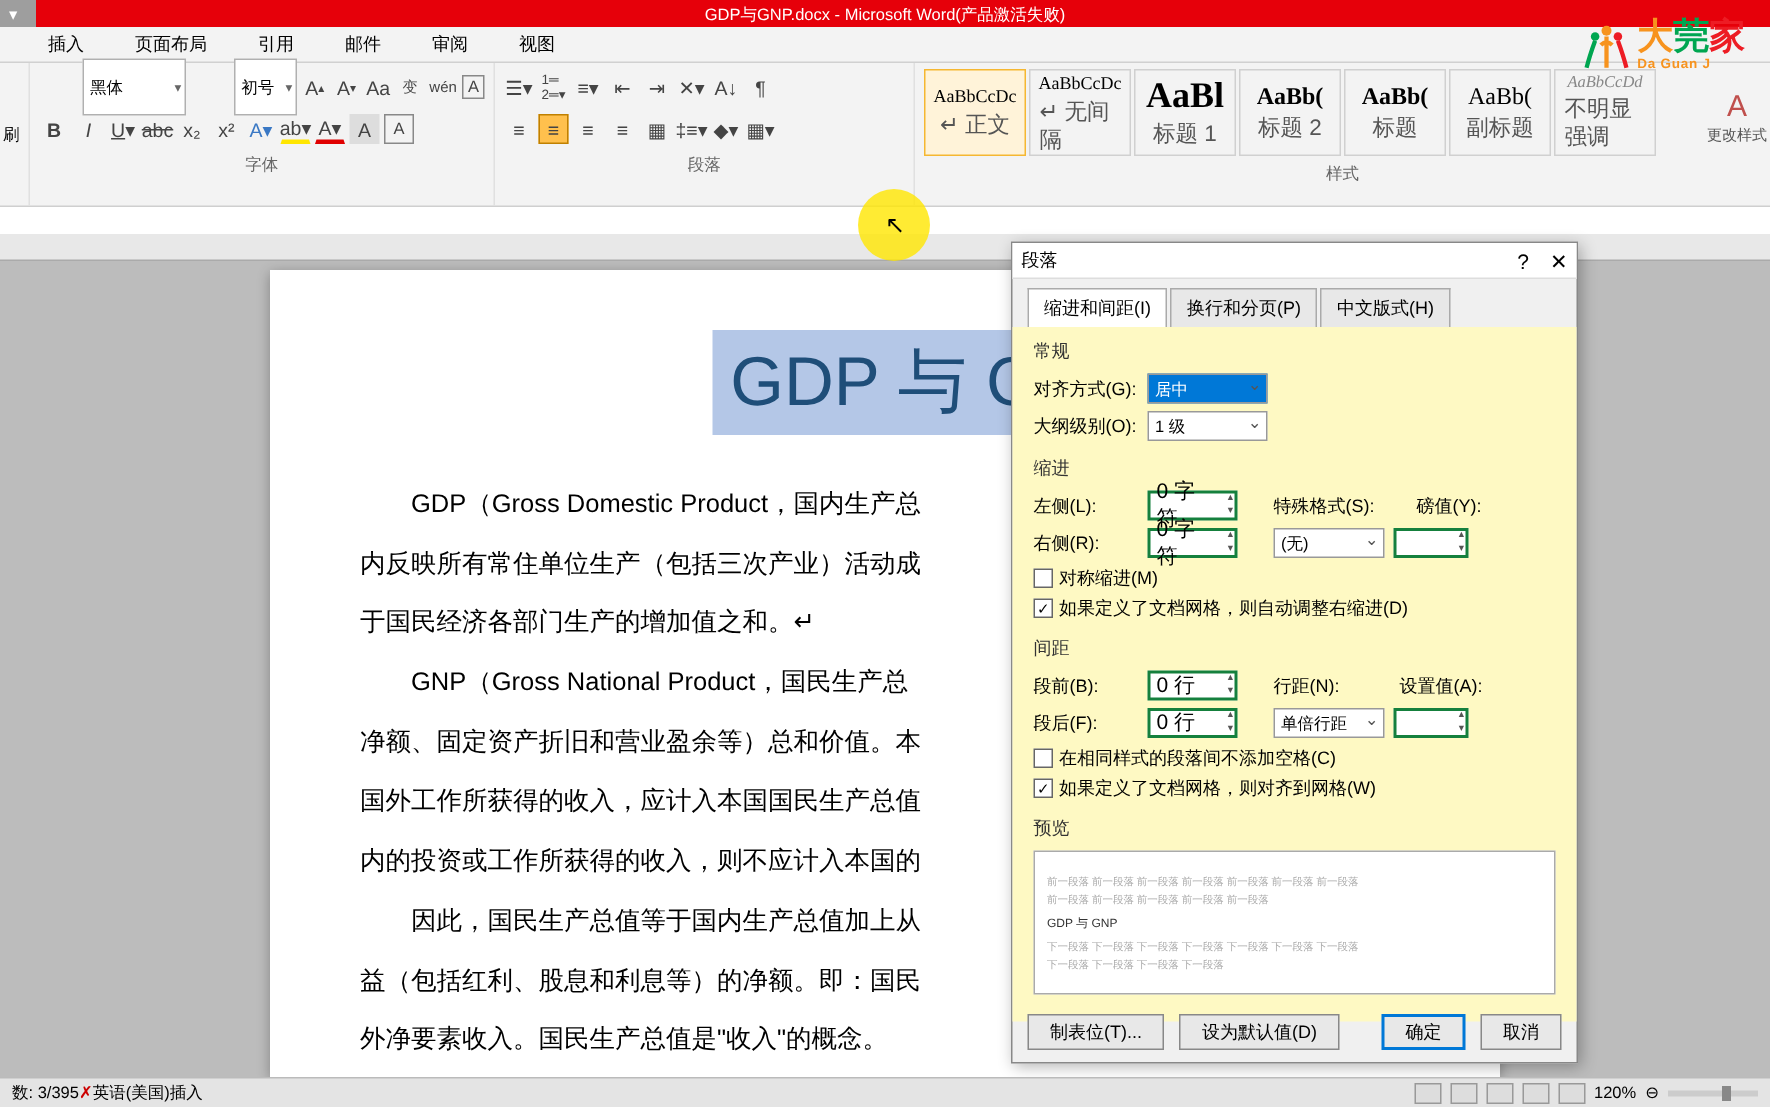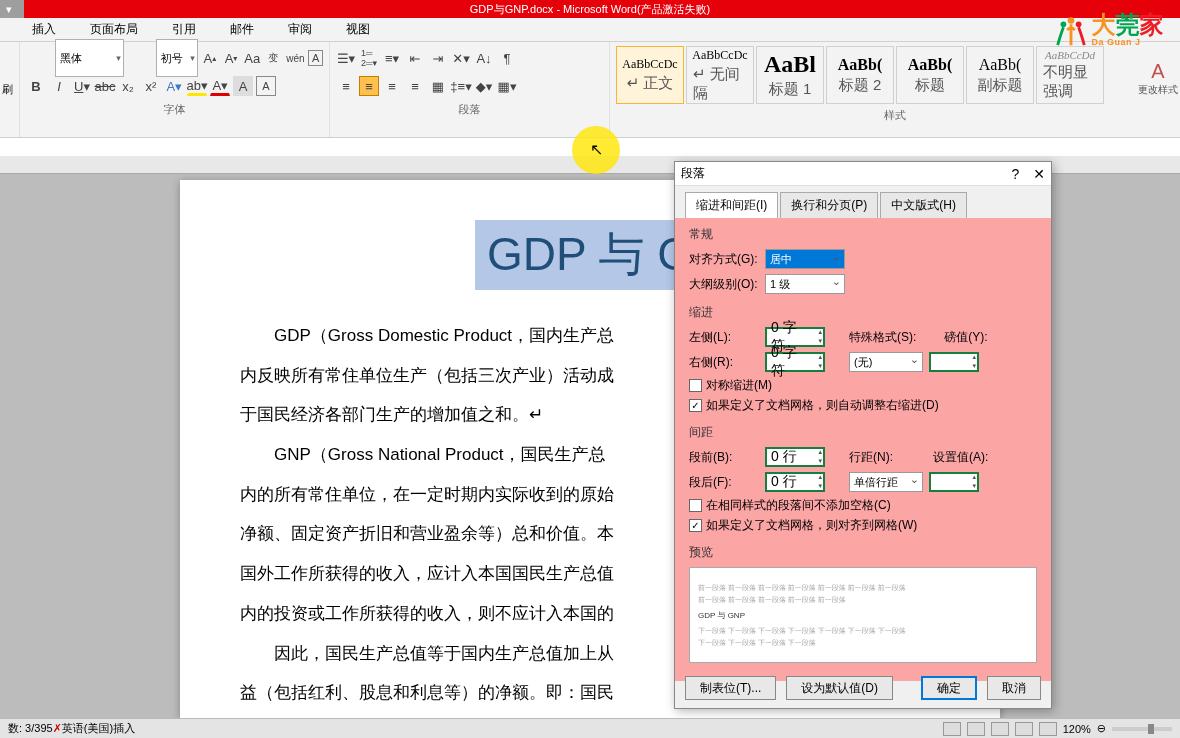--- a/index.html
+++ b/index.html
@@ -30,21 +30,21 @@
 .page { width: 820px; background: #fff; margin-top: 24px; padding: 40px 60px; box-shadow: 0 2px 8px rgba(0,0,0,0.3); }
 .doc-title { font-family: "SimHei", sans-serif; font-size: 46px; color: #1f4e79; text-align: center; background: #b4c7e7; display: inline-block; padding: 4px 12px; margin-bottom: 28px; }
 .doc-body { font-size: 17px; font-family: "SimSun", serif; line-height: 2.1; text-align: justify; }
 .doc-body p { text-indent: 2em; margin-bottom: 4px; }
 .dialog { position: absolute; left: 674px; top: 161px; width: 378px; height: 548px; background: #f0f0f0; border: 1px solid #888; box-shadow: 2px 2px 10px rgba(0,0,0,0.3); font-size: 12px; }
 .dlg-title { height: 24px; display: flex; align-items: center; justify-content: space-between; padding: 0 6px; background: #fff; border-bottom: 1px solid #ddd; }
 .dlg-title-right { display: flex; gap: 14px; font-size: 14px; }
 .dlg-tabs { display: flex; padding: 6px 10px 0; gap: 2px; }
 .dlg-tab { padding: 4px 10px; border: 1px solid #aaa; background: #e8e8e8; border-bottom: none; cursor: pointer; }
 .dlg-tab.active { background: #fff; }
-.dlg-body { padding: 8px 14px; background: #fca5a5; }
+.dlg-body { padding: 8px 14px; background: #fef9c3; }
 .dlg-section { margin-bottom: 10px; }
 .dlg-section-title { font-size: 12px; margin-bottom: 6px; color: #333; }
 .dlg-row { display: flex; align-items: center; margin-bottom: 5px; gap: 6px; }
 .dlg-label { width: 70px; text-align: left; }
 .dlg-combo { height: 20px; border: 1px solid #999; background: #fff; padding: 0 16px 0 4px; position: relative; font-size: 11px; display: inline-flex; align-items: center; }
 .dlg-combo::after { content: "⌄"; position: absolute; right: 3px; top: 0; font-size: 11px; color: #555; }
 .dlg-combo.selected { background: #0078d7; color: #fff; }
 .spinner { width: 60px; height: 20px; border: 2px solid #15803d; background: #fff; padding: 0 14px 0 4px; position: relative; font-size: 14px; display: inline-flex; align-items: center; }
 .spinner::after { content: "▴\A▾"; white-space: pre; position: absolute; right: 1px; top: -2px; font-size: 7px; line-height: 9px; color: #555; }
 .chk-row { margin: 3px 0; display: flex; align-items: center; gap: 4px; }
@@ -204,21 +204,20 @@
 
 <div class="doc-area">
   <div class="ruler"></div>
   <div class="page">
     <div style="text-align:center"><span class="doc-title">GDP 与 G</span></div>
     <div class="doc-body">
       <p>GDP（Gross Domestic Product，国内生产总</p>
       <p style="text-indent:0">内反映所有常住单位生产（包括三次产业）活动成</p>
       <p style="text-indent:0">于国民经济各部门生产的增加值之和。↵</p>
       <p>GNP（Gross National Product，国民生产总</p>
-      <p style="text-indent:0">内的所有常住单位，在一定时期内实际收到的原始</p>
       <p style="text-indent:0">净额、固定资产折旧和营业盈余等）总和价值。本</p>
       <p style="text-indent:0">国外工作所获得的收入，应计入本国国民生产总值</p>
       <p style="text-indent:0">内的投资或工作所获得的收入，则不应计入本国的</p>
       <p>因此，国民生产总值等于国内生产总值加上从</p>
       <p style="text-indent:0">益（包括红利、股息和利息等）的净额。即：国民</p>
       <p style="text-indent:0">外净要素收入。国民生产总值是"收入"的概念。</p>
     </div>
   </div>
 </div>
 

